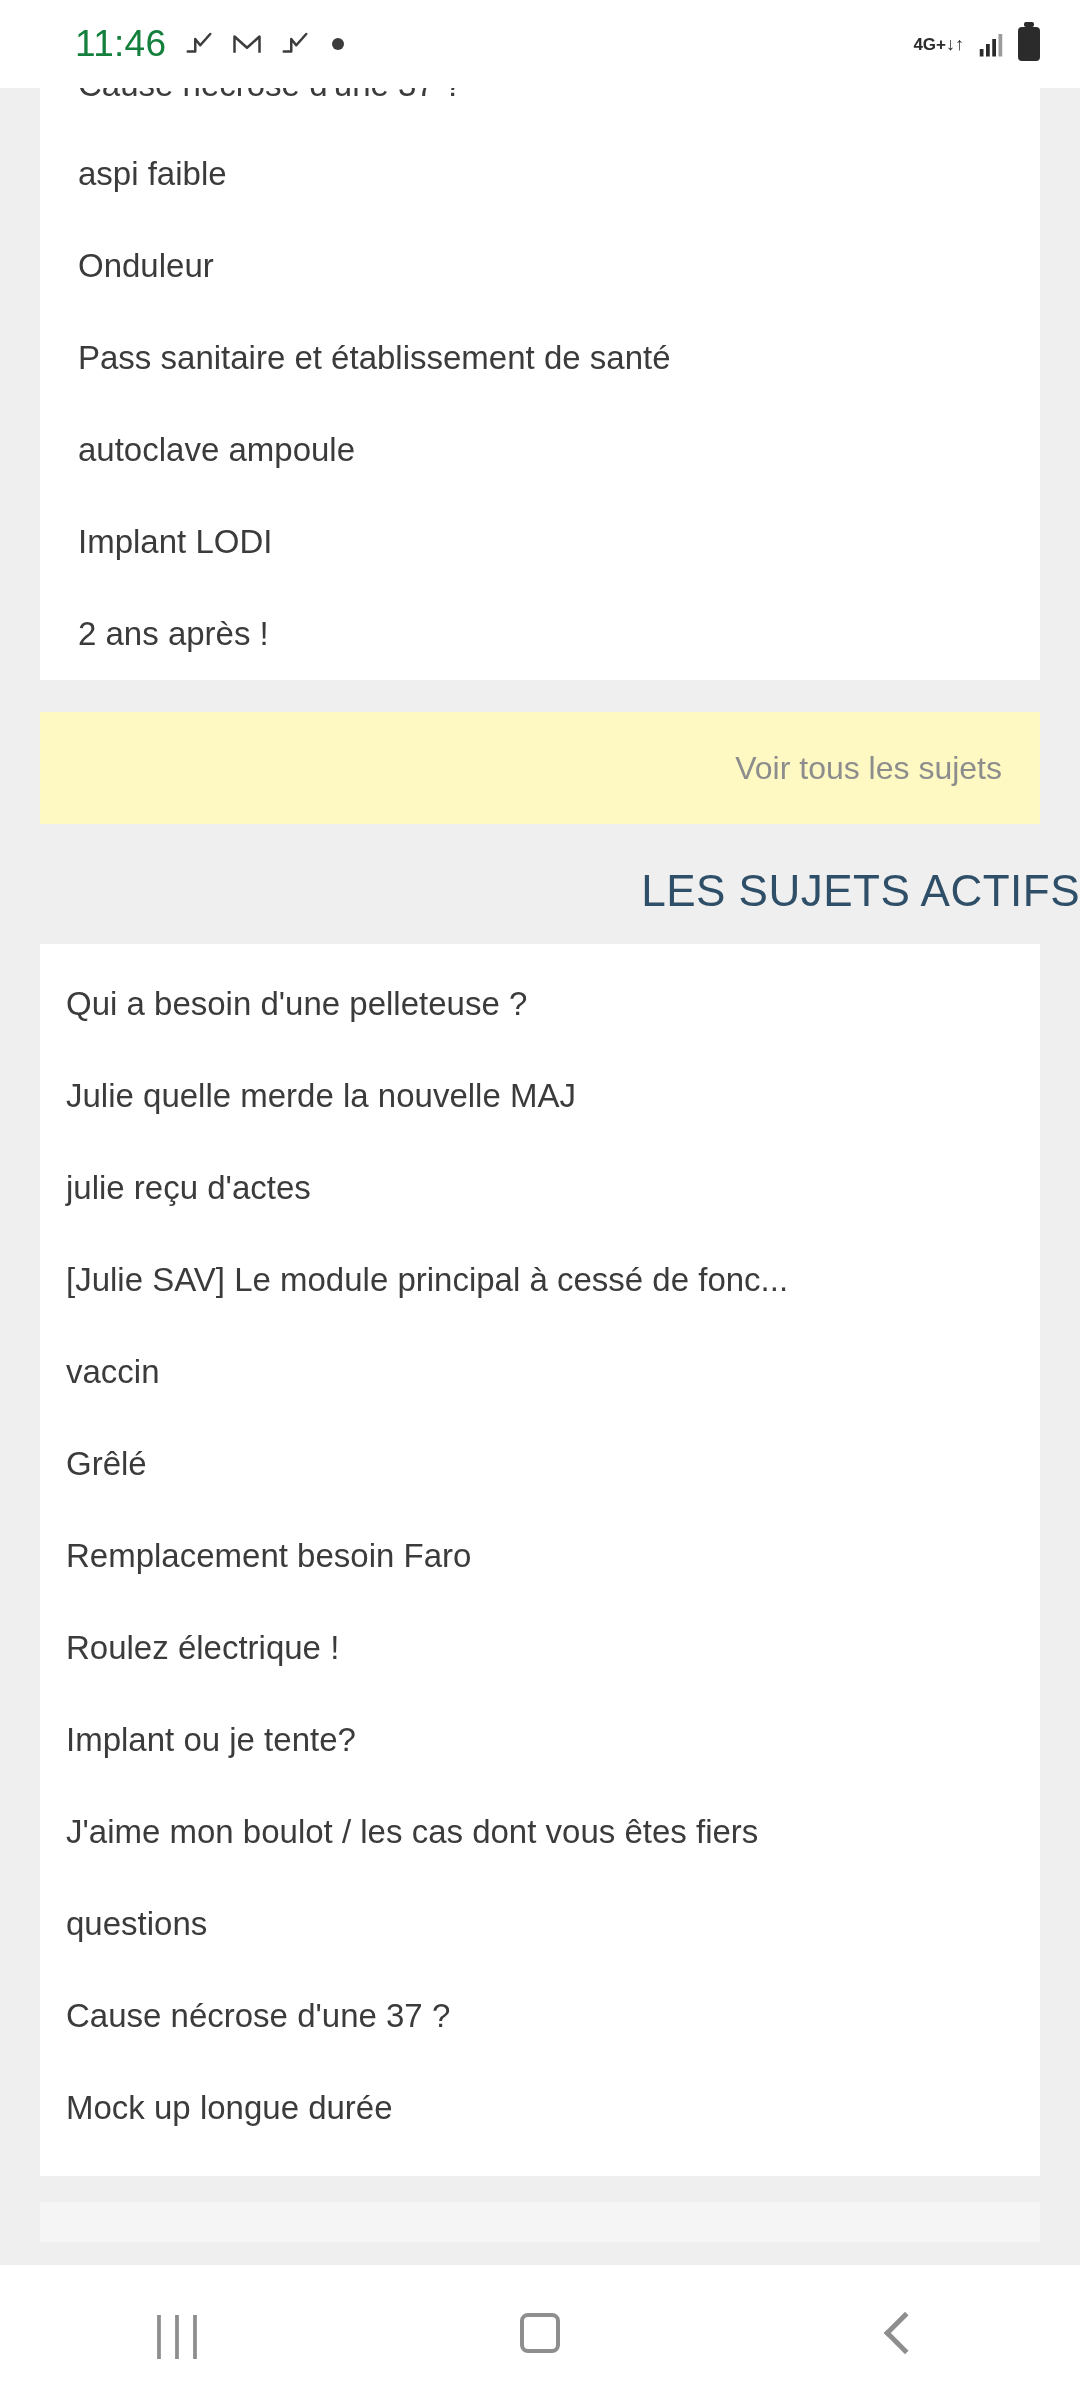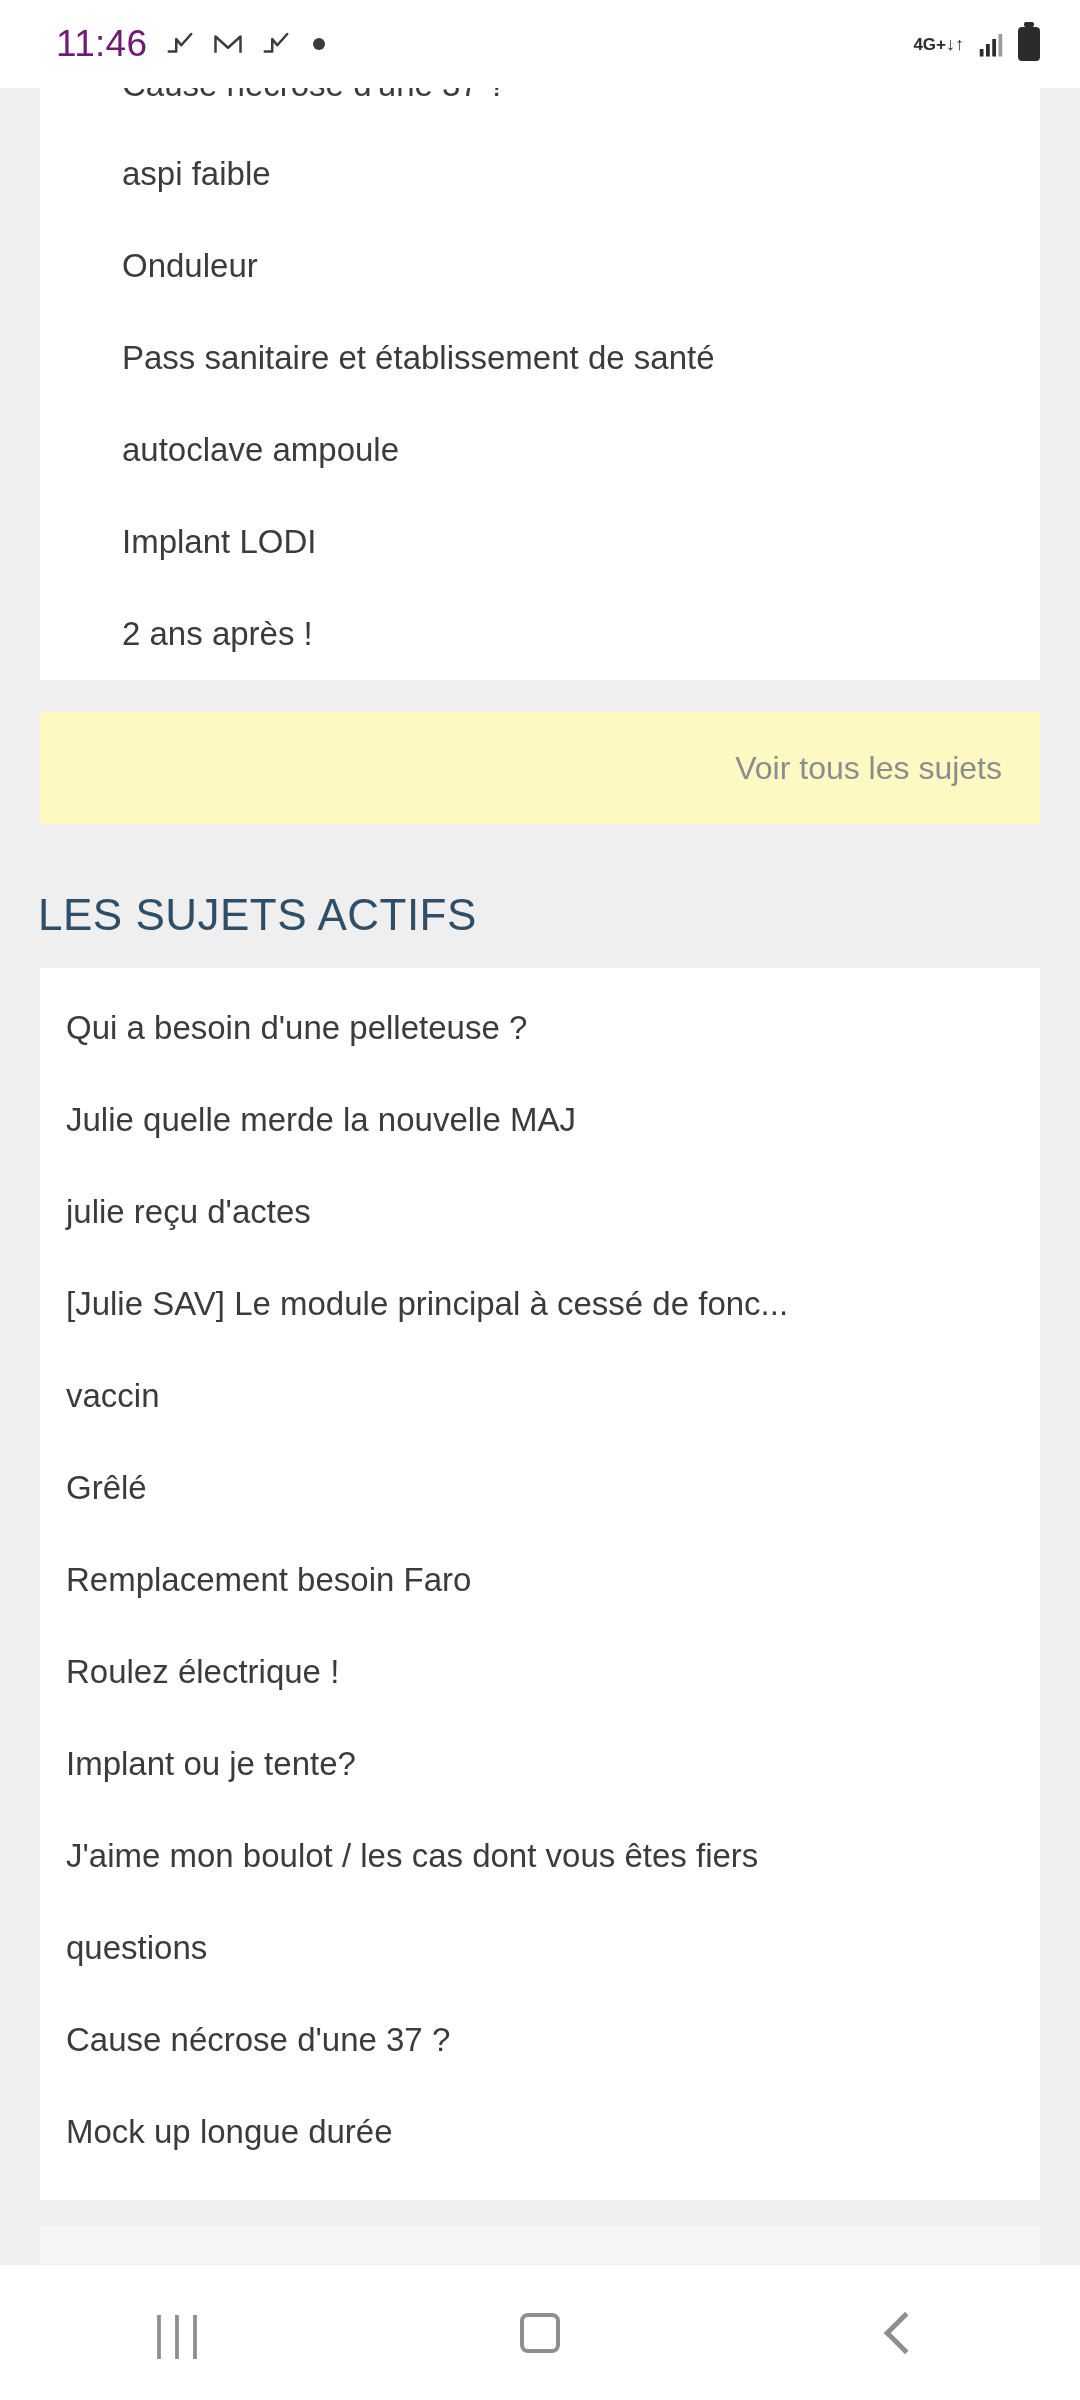--- a/index.html
+++ b/index.html
@@ -25,22 +25,23 @@
     padding: 0 40px 0 56px;
     position: relative;
   }
   .status-left {
     display: flex;
     align-items: center;
     gap: 18px;
   }
   .status-clock {
     font-size: 37px;
-    color: #701a75;
+    color: #15803d;
     letter-spacing: 0.3px;
+    margin-left: 19px;
   }
   .status-icon {
     display: inline-flex;
     align-items: center;
     justify-content: center;
     color: #3c3c3c;
   }
   .dot-icon {
     width: 12px; height: 12px;
     border-radius: 50%;
@@ -87,21 +88,20 @@
     position: relative;
     overflow: hidden;
   }
 
   .card {
     background: #ffffff;
     margin: 0 40px;
   }
   .card-top-clip {
     margin-top: 0;
-    padding-left: 44px;
   }
 
   .topic-row {
     padding: 0 38px;
     height: 92px;
     display: flex;
     align-items: center;
     font-size: 33px;
     color: #3b3b3b;
   }
@@ -124,24 +124,25 @@
     align-items: center;
     justify-content: flex-end;
     padding-right: 38px;
   }
   .see-all-link {
     font-size: 32px;
     color: #8d8d8d;
   }
 
   .section-title {
-    margin: 66px 0 28px 38px;
+    margin: 42px 0 28px 38px;
     font-size: 44px;
     color: #2f4f68;
     letter-spacing: 0.5px;
+    text-align: right;
   }
 
   .active-list {
     background: #ffffff;
     margin: 0 40px;
     padding: 14px 0 22px 0;
   }
   .active-row {
     padding: 0 26px;
     height: 92px;

